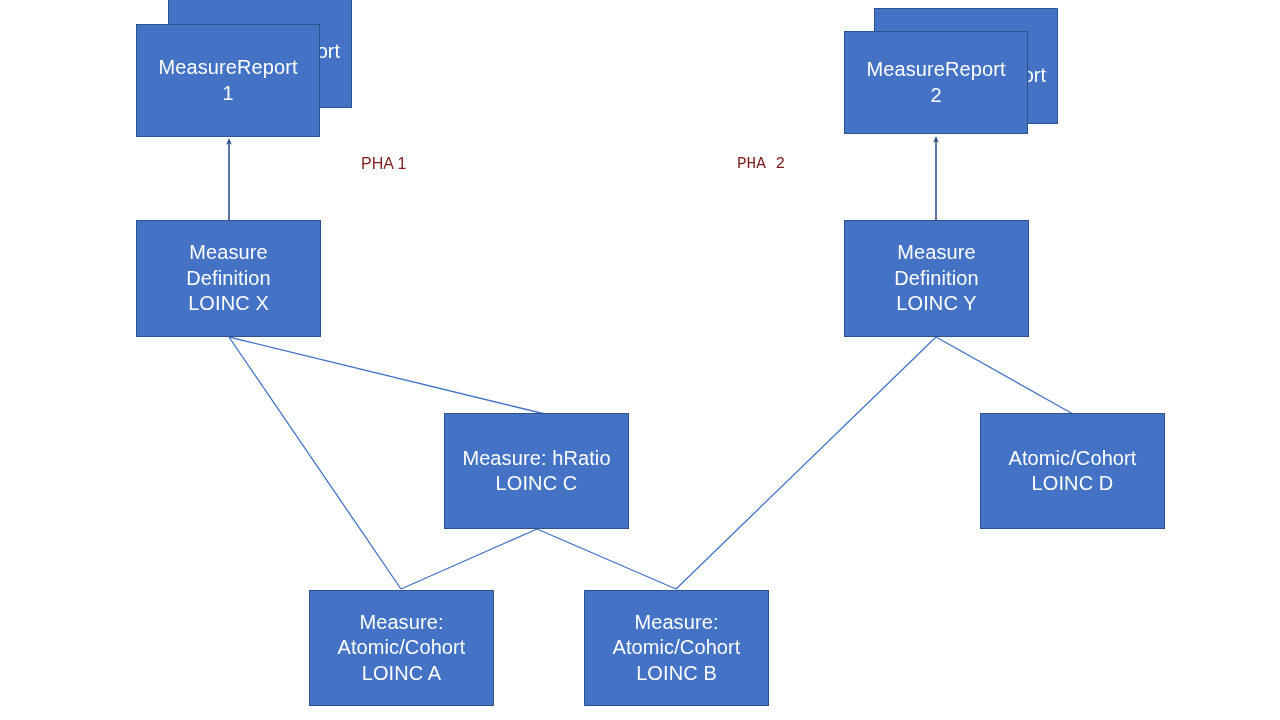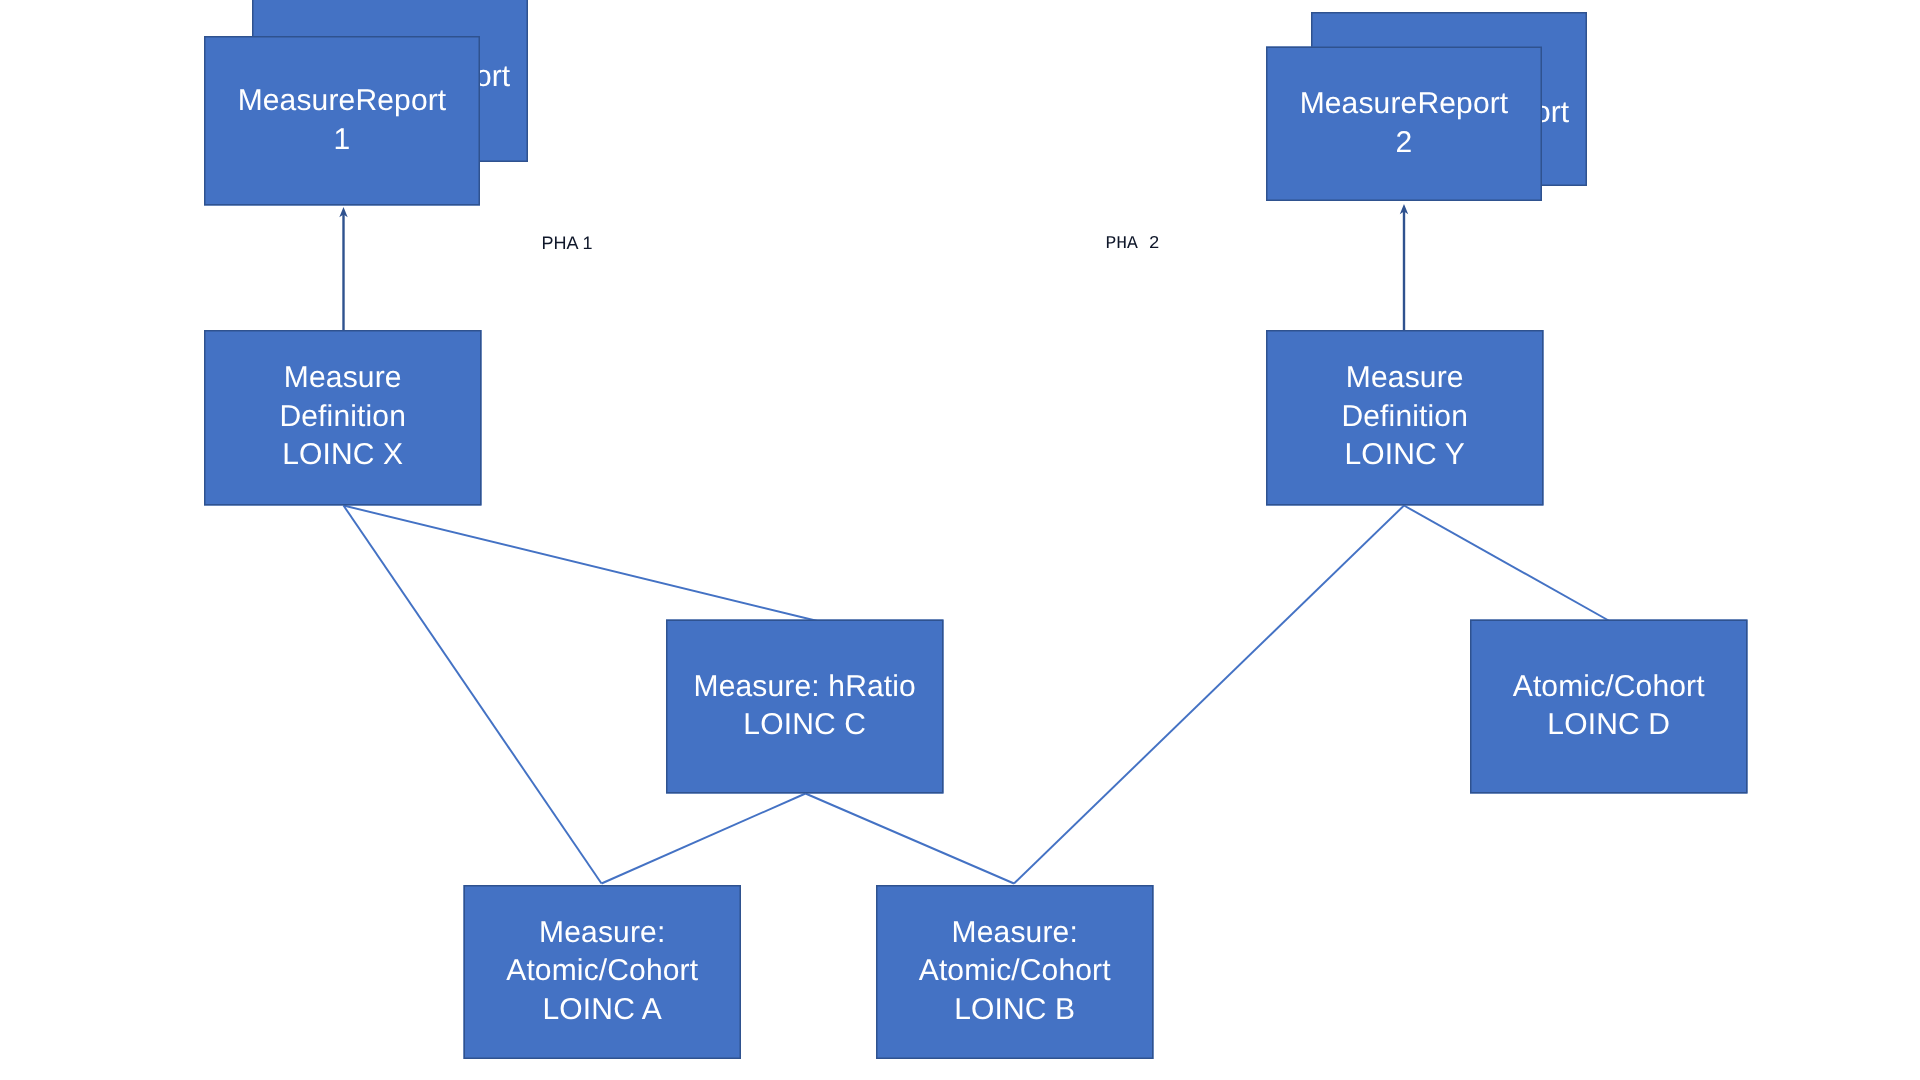--- a/index.html
+++ b/index.html
@@ -53,22 +53,22 @@
     color: #ffffff;
     font-size: 20px;
     overflow: hidden;
     white-space: pre;
     text-align: center;
     line-height: 1.27;
     padding-top: 29px;
   }
   .plain-label {
     position: absolute;
-    color: #0f172a;
-    font-size: 12px;
+    color: #7f1d1d;
+    font-size: 16px;
     white-space: pre;
   }
 </style>
 </head>
 <body>
 
 <div id="canvas">
 
   <svg id="edges" viewBox="0 0 1280 720" width="1280" height="720">
     <defs>

